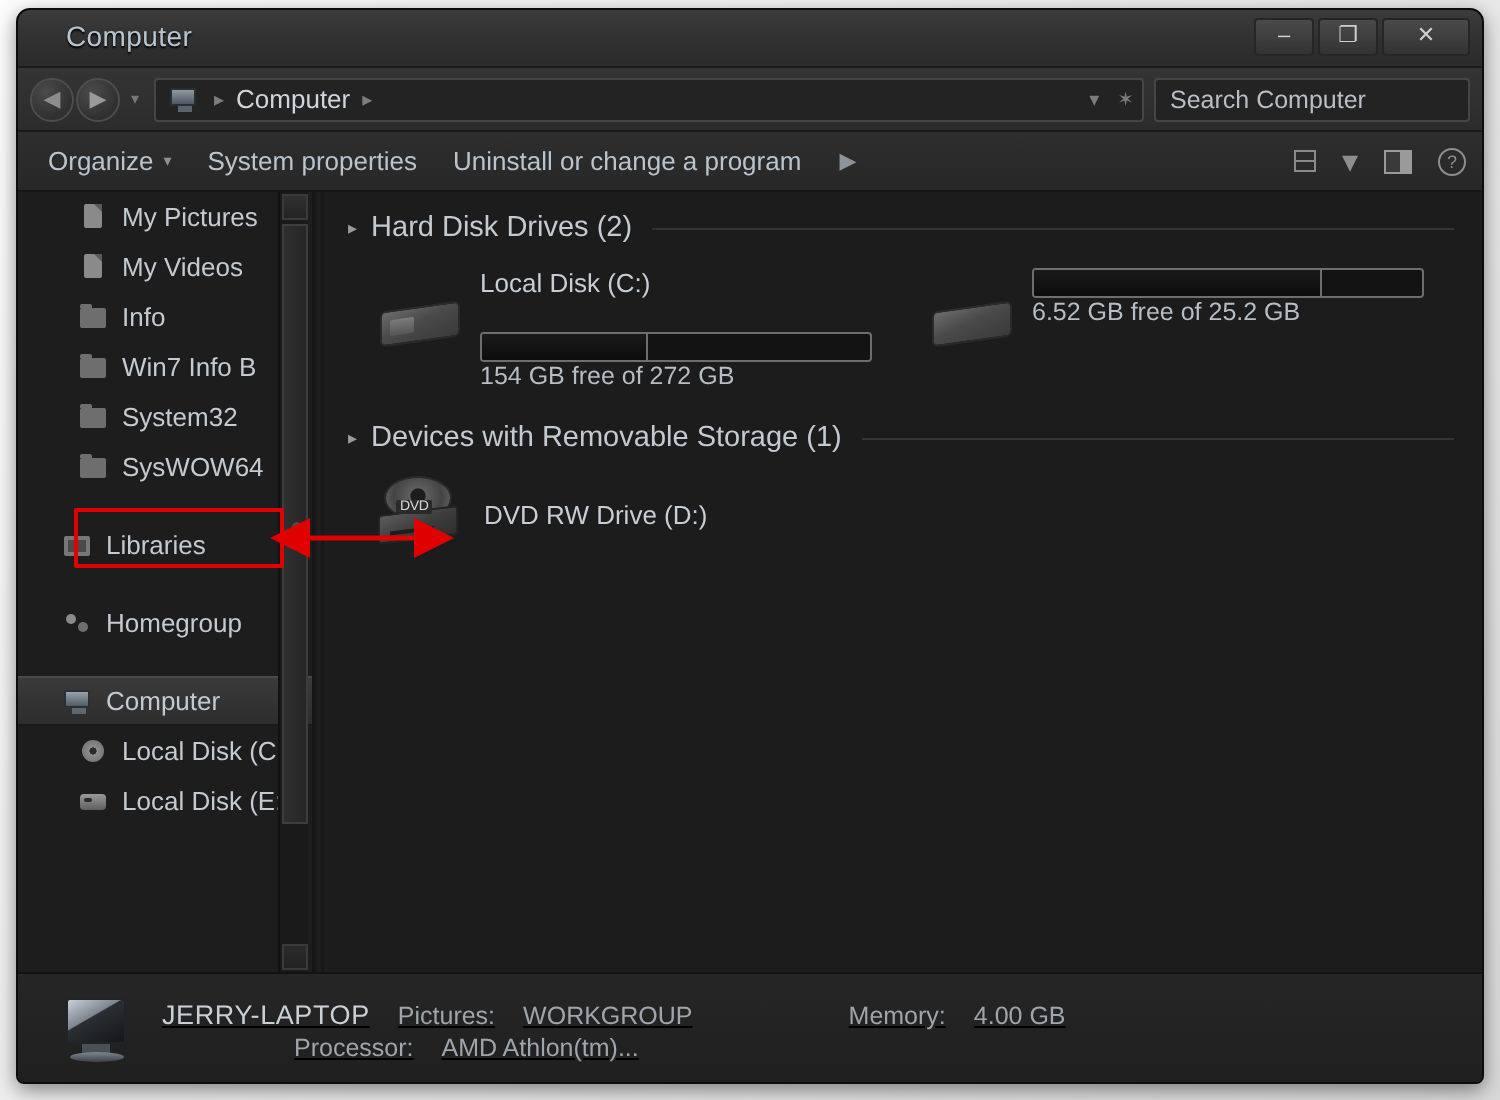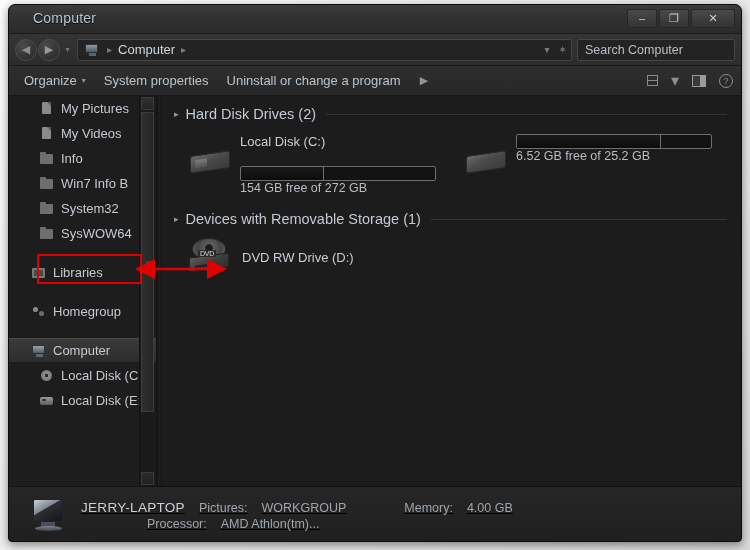--- a/index.html
+++ b/index.html
@@ -648,21 +648,21 @@
     <div id="status-icon">
       <span class="mon"></span>
         <span class="stand"></span>
         <span class="base"></span>
     </div>
     <div id="status-text">
       <div class="status-line1">
         <span id="machine-name">JERRY-LAPTOP</span>
         <span class="status-label">Pictures:</span>
         <span class="status-val">WORKGROUP</span>
-        <span class="status-label" style="margin-left:44px">Memory:</span>
+        <span class="status-label" style="margin-left:64px">Memory:</span>
         <span class="status-val">4.00 GB</span>
       </div>
       <div class="status-line2">
         <span class="status-label">Processor:</span>
         <span class="status-val">AMD Athlon(tm)...</span>
       </div>
     </div>
   </div>
 
   <div id="annot">

